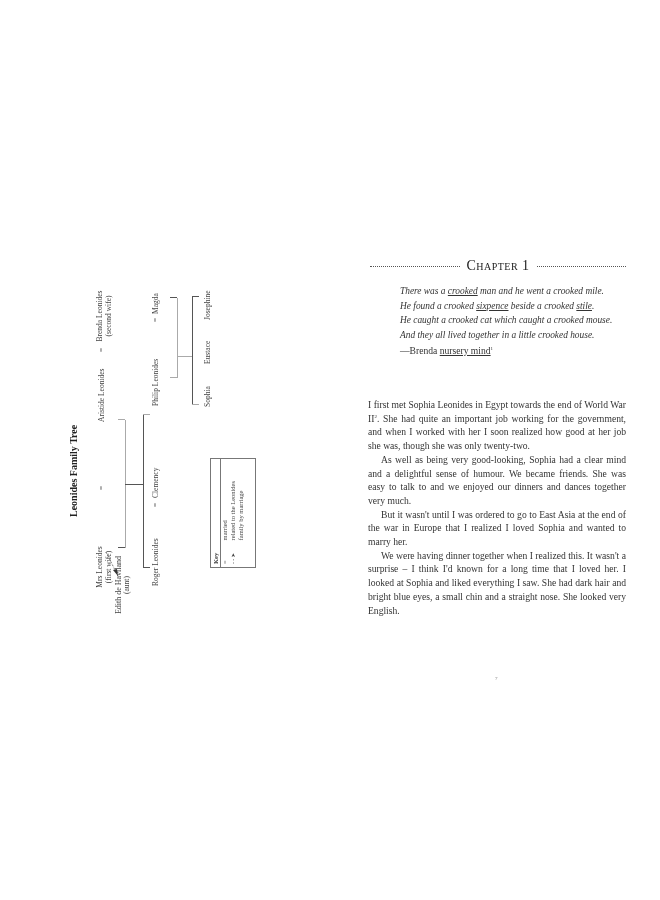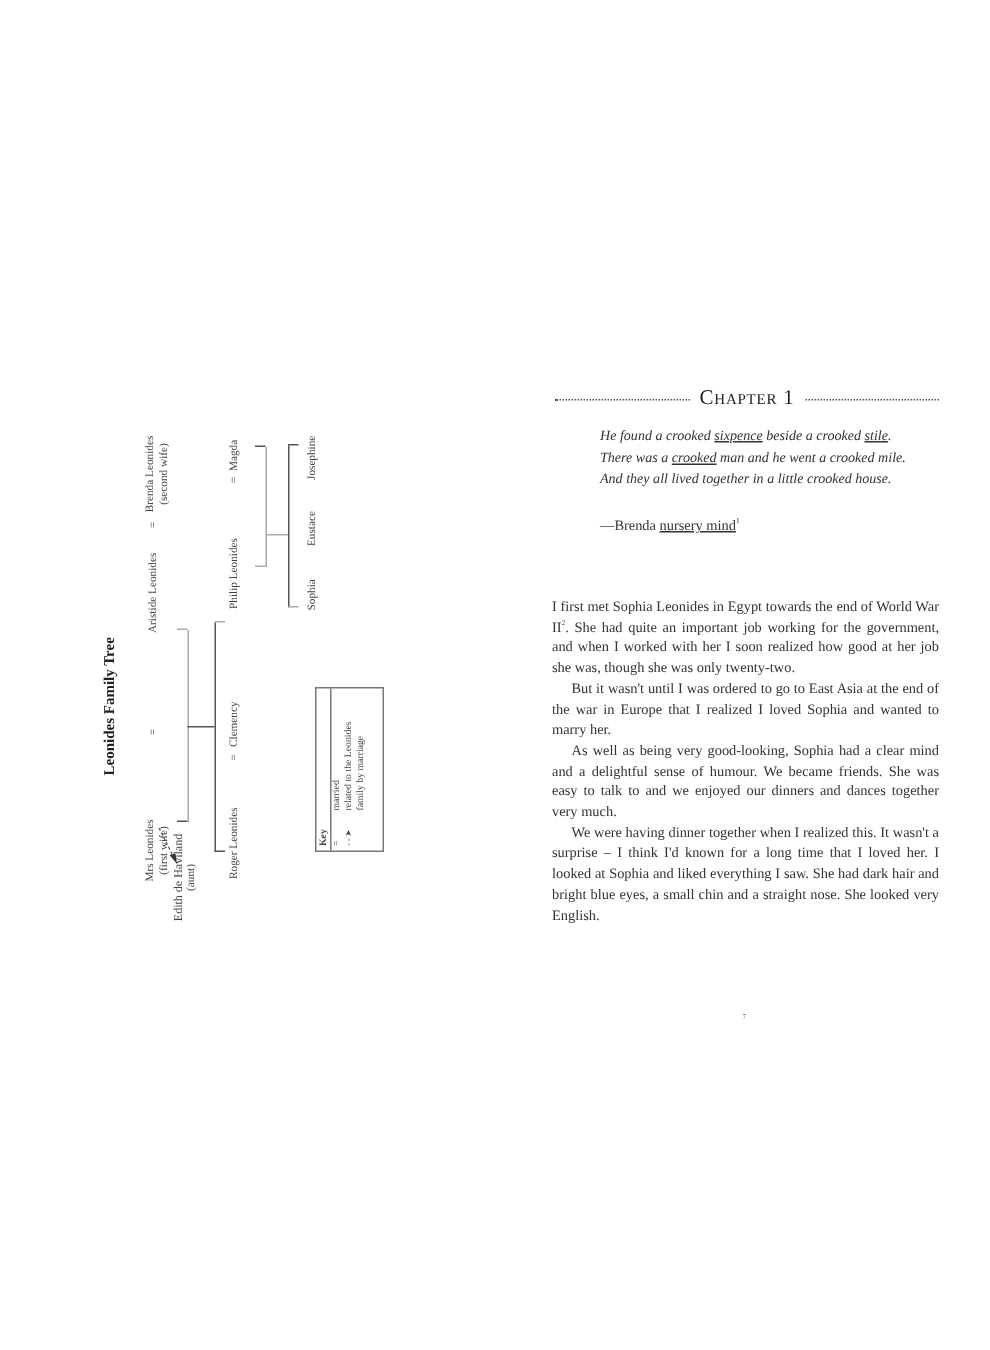--- a/index.html
+++ b/index.html
@@ -112,28 +112,29 @@
 </div>
 
 <div class="page-right">
   <div class="chapter-head">
     <div class="dots" style="left:0; width:92px;"></div>
     <div class="dots" style="right:0; width:92px;"></div>
     <div class="chapter-title"><span>Chapter 1</span></div>
   </div>
 
   <div class="poem">
+    <div><span>There was a </span><u>crooked</u><span> man and he went a crooked mile.</span></div>
     <div><span>He found a crooked </span><u>sixpence</u><span> beside a crooked </span><u>stile</u><span>.</span></div>
-    <div><span>There was a </span><u>crooked</u><span> man and he went a crooked mile.</span></div>
+    <div>He caught a crooked cat which caught a crooked mouse.</div>
     <div>And they all lived together in a little crooked house.</div>
   </div>
 
   <div class="attribution"><span>—Brenda </span><u>nursery mind</u><sup>1</sup></div>
 
   <div class="body-text">
     <p><span>I first met Sophia Leonides in Egypt towards the end of World War II</span><sup>2</sup><span>. She had quite an important job working for the government, and when I worked with her I soon realized how good at her job she was, though she was only twenty-two.</span></p>
+    <p class="ind">As well as being very good-looking, Sophia had a clear mind and a delightful sense of humour. We became friends. She was easy to talk to and we enjoyed our dinners and dances together very much.</p>
     <p class="ind">But it wasn't until I was ordered to go to East Asia at the end of the war in Europe that I realized I loved Sophia and wanted to marry her.</p>
-    <p class="ind">As well as being very good-looking, Sophia had a clear mind and a delightful sense of humour. We became friends. She was easy to talk to and we enjoyed our dinners and dances together very much.</p>
     <p class="ind">We were having dinner together when I realized this. It wasn't a surprise – I think I'd known for a long time that I loved her. I looked at Sophia and liked everything I saw. She had dark hair and bright blue eyes, a small chin and a straight nose. She looked very English.</p>
   </div>
 
   <div class="page-num">7</div>
 </div>
 
 </body></html>

